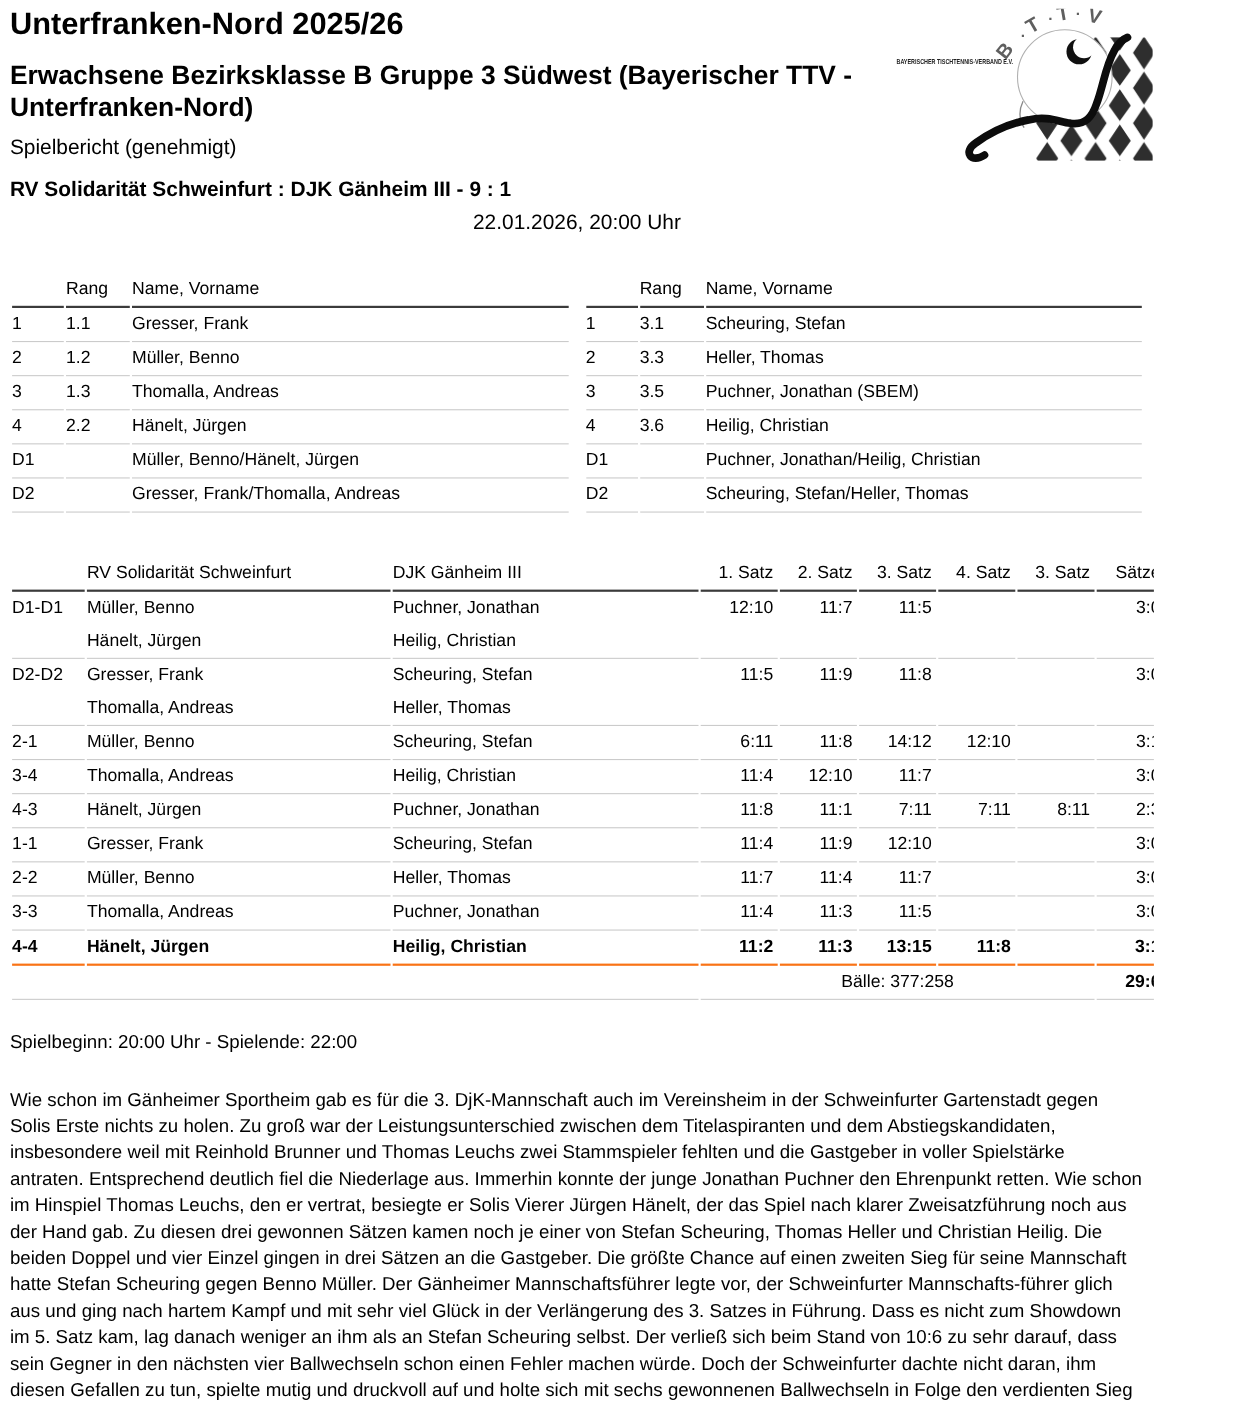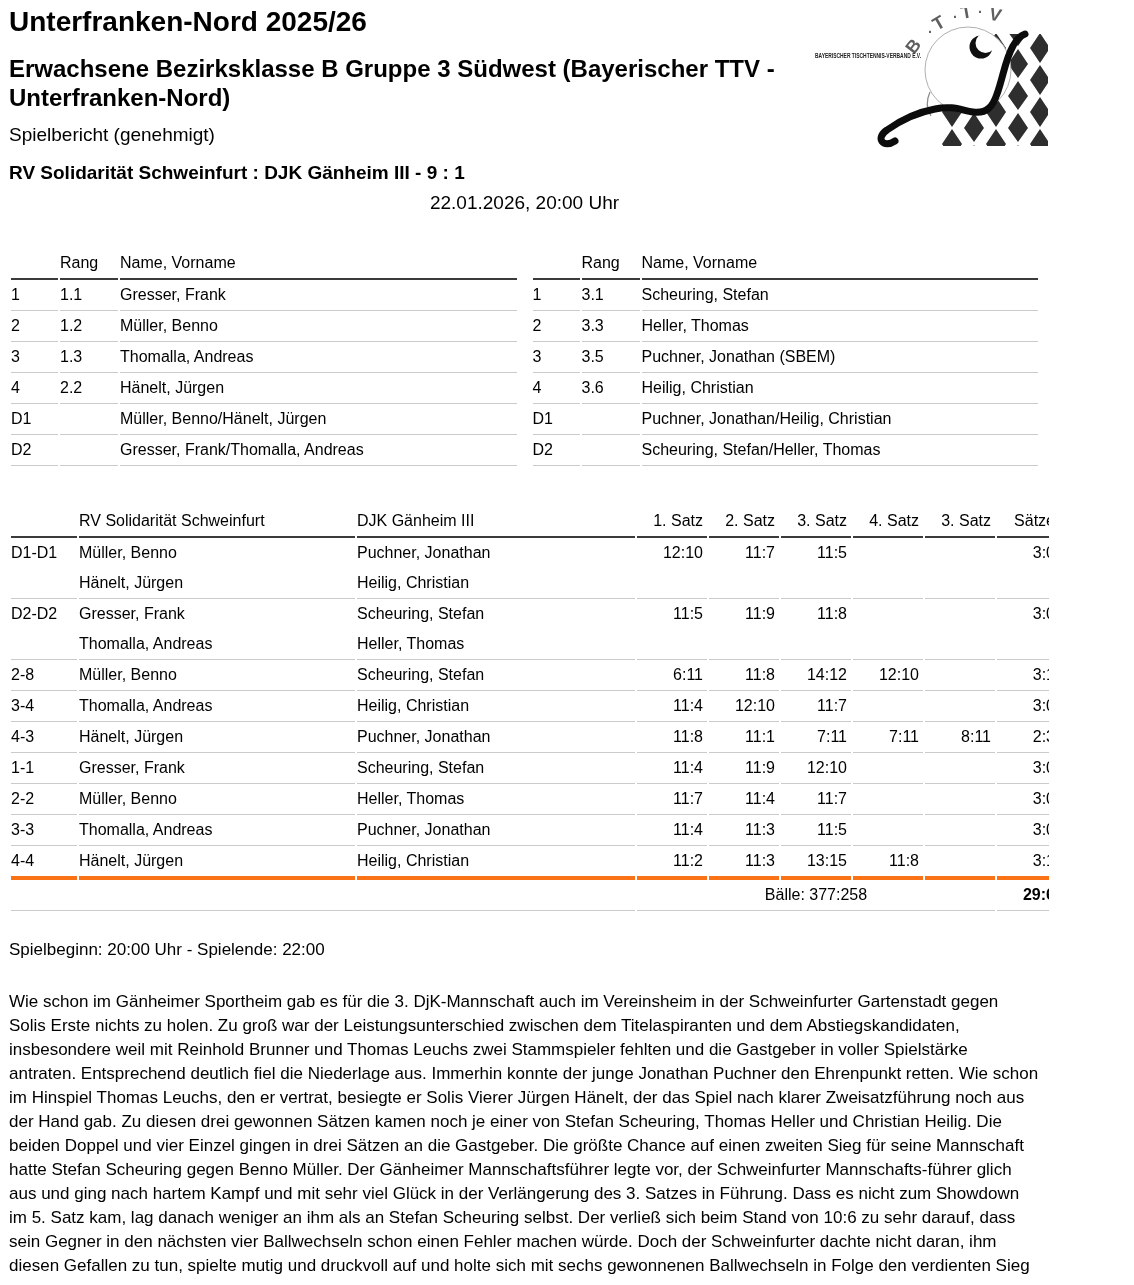--- a/index.html
+++ b/index.html
@@ -14,21 +14,21 @@
   .rosters{display:flex;gap:12px;margin-top:34px;}
   table{border-collapse:separate;border-spacing:2px 0;}
   .roster{flex:1;width:50%;table-layout:fixed;}
   th{font-weight:normal;text-align:left;font-size:16px;height:30px;line-height:30px;padding:0;border-bottom:2px solid #3b3b3b;}
   td{font-size:16px;height:30px;line-height:30px;padding:0;border-bottom:1px solid #cbcbcb;text-align:left;vertical-align:top;}
   .results{margin-top:40px;}
   .results-table{width:100%;table-layout:fixed;}
   .num{text-align:right;padding-right:4px;}
   tr.dbl td{height:60px;}
   tr.dbl td div{height:30px;line-height:30px;}
-  tr.last td{border-bottom:4px solid #f97316;}
+  tr.last td{border-bottom:2px solid #f97316;font-weight:bold;}
   tr.sum td{border-bottom:1px solid #cbcbcb;}
   .baelle{text-align:center;}
   .bold{font-weight:bold;}
   .times{font-size:17px;line-height:21px;margin-top:28px;}
   .report{margin-top:30px;font-size:17px;line-height:24px;}
   .report div{white-space:nowrap;overflow:hidden;}
 </style>
 </head>
 <body>
 
@@ -214,21 +214,21 @@
             </td>
         <td class="num">11:5</td>
         <td class="num">11:9</td>
         <td class="num">11:8</td>
         <td class="num"></td>
         <td class="num"></td>
         <td class="num">3:0</td>
         <td class="num">1:0</td>
       </tr>
       <tr>
-        <td>2-8</td>
+        <td>2-1</td>
         <td>Müller, Benno</td>
         <td>Scheuring, Stefan</td>
         <td class="num">6:11</td>
         <td class="num">11:8</td>
         <td class="num">14:12</td>
         <td class="num">12:10</td>
         <td class="num"></td>
         <td class="num">3:1</td>
         <td class="num">1:0</td>
       </tr>

